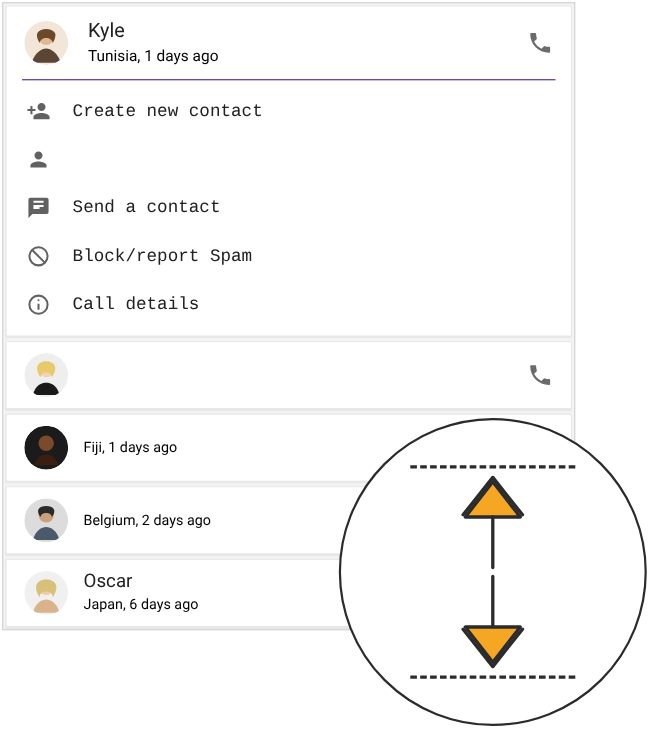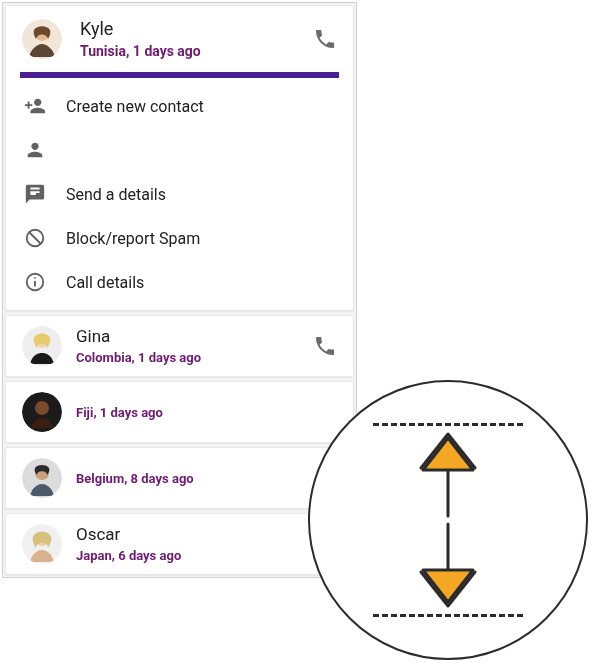--- a/index.html
+++ b/index.html
@@ -7,21 +7,21 @@
     padding: 0;
     width: 598px;
     height: 670px;
     font-family: Roboto, "Helvetica Neue", Arial, sans-serif;
     background: #ffffff;
     position: relative;
     overflow: hidden;
   }
   .phone-frame {
     box-sizing: border-box;
-    width: 355px;
+    width: 521px;
     margin: 2px 0 0 2px;
     border: 1px solid #d0d0d0;
     background: #f3f3f3;
     padding: 2px;
   }
   .card {
     background: #ffffff;
     border: 1px solid #e8e8e8;
     border-radius: 2px;
     box-shadow: 0 1px 1px rgba(0,0,0,0.05);
@@ -51,35 +51,35 @@
     flex-direction: column;
     justify-content: center;
   }
   .contact-name {
     font-size: 18px;
     color: #212121;
     line-height: 1.25;
   }
   .contact-meta {
     font-size: 14px;
-    color: #701a75;
+    color: #000000;
     line-height: 1.25;
     margin-top: 2px;
-    font-weight: bold;
   }
   .call-icon {
     width: 24px;
     height: 24px;
     color: #6b6b6b;
     flex: 0 0 24px;
   }
   .expanded-menu {
-    border-top: 6px solid #4c1d95;
+    border-top: 1px solid #4c1d95;
     margin: 0 14px;
     padding: 6px 0 6px 0;
+    font-family: Liberation Mono, monospace;
   }
   .menu-item {
     display: flex;
     align-items: center;
     padding: 11px 4px;
     cursor: pointer;
   }
   .menu-item .icon {
     width: 22px;
     height: 22px;
@@ -173,21 +173,21 @@
               <path d="M12 12c2.2 0 4-1.8 4-4s-1.8-4-4-4-4 1.8-4 4 1.8 4 4 4zm0 2c-2.7 0-8 1.3-8 4v2h16v-2c0-2.7-5.3-4-8-4z"></path>
             </svg>
         </span>
       </div>
       <div class="menu-item">
         <span class="icon">
           <svg viewBox="0 0 24 24" fill="currentColor">
               <path d="M20 2H4c-1.1 0-2 .9-2 2v18l4-4h14c1.1 0 2-.9 2-2V4c0-1.1-.9-2-2-2zM7 9h10v2H7V9zm6 4H7v-2h6v2zm4-6H7V5h10v2z"></path>
             </svg>
         </span>
-        <span class="label">Send a details</span>
+        <span class="label">Send a contact</span>
       </div>
       <div class="menu-item">
         <span class="icon">
           <svg viewBox="0 0 24 24" fill="none" stroke="currentColor" stroke-width="2">
               <circle cx="12" cy="12" r="9"></circle>
               <line x1="6" y1="6" x2="18" y2="18"></line>
             </svg>
         </span>
         <span class="label">Block/report Spam</span>
       </div>
@@ -207,24 +207,20 @@
   <div class="card">
     <div class="row">
       <div class="avatar">
         <svg viewBox="0 0 40 40">
           <circle cx="20" cy="20" r="20" fill="#eeeeee"></circle>
           <circle cx="20" cy="15" r="7" fill="#f3d2b3"></circle>
           <path d="M8 38c2-9 8-11 12-11s10 2 12 11" fill="#1a1a1a"></path>
           <path d="M12 12c2-6 14-6 16 0 1 3-1 8-3 10 0-6-10-6-10 0-2-2-4-7-3-10z" fill="#e8c96b"></path>
         </svg>
       </div>
-      <div class="name-block">
-        <div class="contact-name">Gina</div>
-        <div class="contact-meta">Colombia, 1 days ago</div>
-      </div>
       <div class="call-icon">
         <svg viewBox="0 0 24 24" fill="currentColor">
             <path d="M6.6 10.8c1.4 2.8 3.8 5.1 6.6 6.6l2.2-2.2c.3-.3.7-.4 1-.2 1.2.4 2.4.6 3.7.6.6 0 1 .4 1 1V20c0 .6-.4 1-1 1C10.6 21 3 13.4 3 4c0-.6.4-1 1-1h3.4c.6 0 1 .4 1 1 0 1.3.2 2.5.6 3.7.1.4 0 .8-.2 1l-2.2 2.1z"></path>
           </svg>
       </div>
     </div>
   </div>
 
   <div class="card">
     <div class="row">
@@ -245,21 +241,21 @@
     <div class="row">
       <div class="avatar">
         <svg viewBox="0 0 40 40">
           <circle cx="20" cy="20" r="20" fill="#dcdcdc"></circle>
           <circle cx="20" cy="15" r="7" fill="#caa27a"></circle>
           <path d="M8 38c2-9 8-12 12-12s10 3 12 12" fill="#4a5a6a"></path>
           <path d="M13 10c2-4 12-4 14 0 1 2 0 5-2 7 0-5-10-5-10 0-2-2-3-5-2-7z" fill="#2b2b2b"></path>
         </svg>
       </div>
       <div class="name-block">
-        <div class="contact-meta">Belgium, 8 days ago</div>
+        <div class="contact-meta">Belgium, 2 days ago</div>
       </div>
     </div>
   </div>
 
   <div class="card" style="margin-bottom:0;">
     <div class="row">
       <div class="avatar">
         <svg viewBox="0 0 40 40">
           <circle cx="20" cy="20" r="20" fill="#f0f0f0"></circle>
           <circle cx="20" cy="15" r="7" fill="#f0cba6"></circle>

